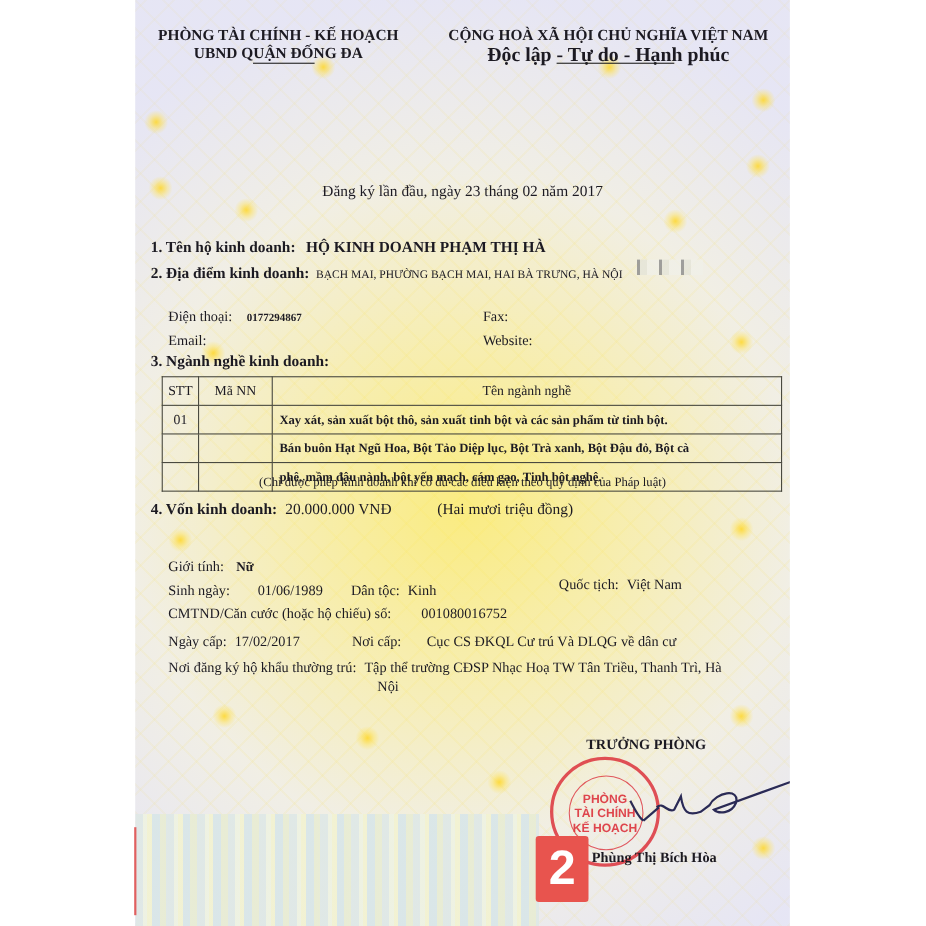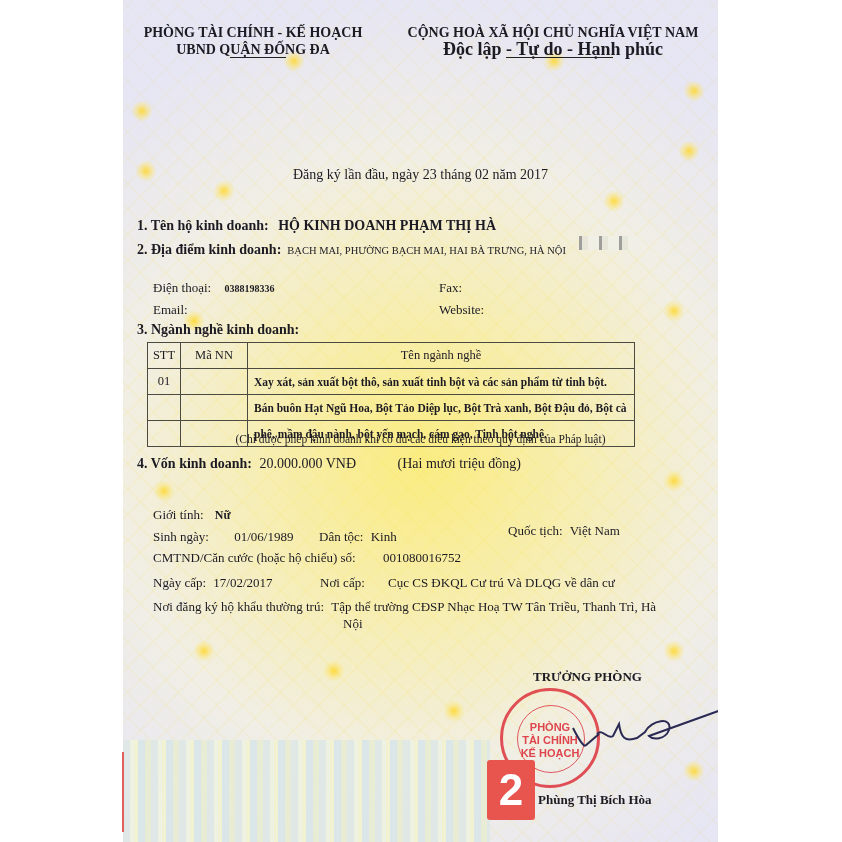--- a/index.html
+++ b/index.html
@@ -19,21 +19,21 @@
   .star { position: absolute; width: 22px; height: 22px; border-radius: 50%;
     background: radial-gradient(circle, rgba(255,215,40,0.85) 0%, rgba(255,225,80,0.4) 40%, transparent 70%); }
   .abs { position: absolute; white-space: nowrap; }
   .b { font-weight: bold; }
   .i { }
   .hdr { font-size: 14px; font-weight: bold; text-align: center; line-height: 17px; }
   .t14 { font-size: 14px; }
   .t13 { font-size: 13px; }
   .t11 { font-size: 10.5px; }
   table.biz {
-    position: absolute; left: 24px; top: 342px; width: 488px; border-collapse: collapse;
+    position: absolute; left: 24px; top: 342px; width: 564px; border-collapse: collapse;
     font-size: 11.5px;
   }
   table.biz td, table.biz th { border: 1.2px solid #4a4a40; padding: 2px 4px; height: 21px; }
   table.biz th { font-weight: normal; font-size: 12.5px; }
   table.biz td.name { font-weight: bold; padding-left: 6px; }
   .stamp {
     position: absolute; left: 377px; top: 688px; width: 100px; height: 100px; border-radius: 50%;
     border: 3px solid rgba(220,50,60,0.85); box-sizing: border-box;
   }
   .stamp-inner { position: absolute; left: 14px; top: 14px; width: 66px; height: 66px; border-radius: 50%;
@@ -97,21 +97,21 @@
   </div>
 
   <div class="abs" style="left:14px;top:240px;">
     <span class="b t14">2. Địa điểm kinh doanh:</span>
     <span class="t11" style="margin-left:2px">BẠCH MAI, PHƯỜNG BẠCH MAI, HAI BÀ TRƯNG, HÀ NỘI</span>
   </div>
   <div class="redact-addr"></div>
 
   <div class="abs t13" style="left:30px;top:280px;">
     <span>Điện thoại:</span>
-    <span class="t11 b" style="margin-left:10px;font-size:10px">0388198336</span>
+    <span class="t11 b" style="margin-left:10px;font-size:10px">0177294867</span>
   </div>
   <div class="abs t13" style="left:316px;top:280px;">Fax:</div>
   <div class="abs t13" style="left:30px;top:302px;">Email:</div>
   <div class="abs t13" style="left:316px;top:302px;">Website:</div>
 
   <div class="abs b t14" style="left:14px;top:322px;">3. Ngành nghề kinh doanh:</div>
 
   <table class="biz">
     <tbody>
         <tr>
@@ -191,18 +191,18 @@
       <div>PHÒNG</div>
       <div>TÀI CHÍNH</div>
       <div>KẾ HOẠCH</div>
     </div>
   </div>
 
   <svg class="abs" style="left:440px;top:700px;" width="160" height="60" viewBox="0 0 160 60">
     <path d="M10 28 C14 36 18 44 22 46 M22 46 L36 34 M34 34 C40 28 44 40 50 36 L56 24 C58 38 62 42 74 38 L82 32 C88 20 110 16 106 30 C102 40 90 40 86 36 L158 10" stroke="#2a2a55" stroke-width="2" fill="none"></path>
   </svg>
 
-  <div class="abs b t13" style="left:415px;top:792px;">Phùng Thị Bích Hòa</div>
+  <div class="abs b t13" style="left:415px;top:772px;">Phùng Thị Bích Hòa</div>
 
   <div class="blur-bars"></div>
   <div class="badge">2</div>
 </div>
 <div class="blur-red" style="left:122px;"></div>
 
 </body></html>

